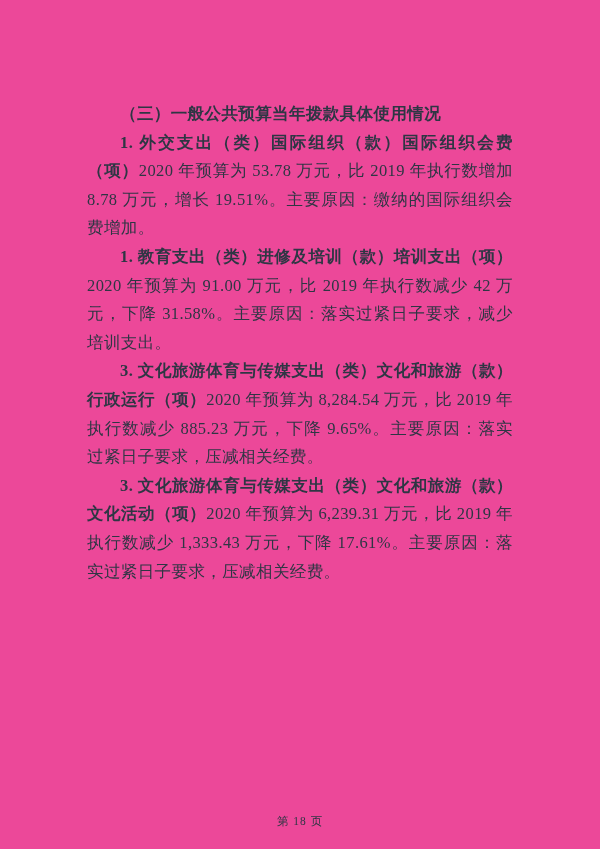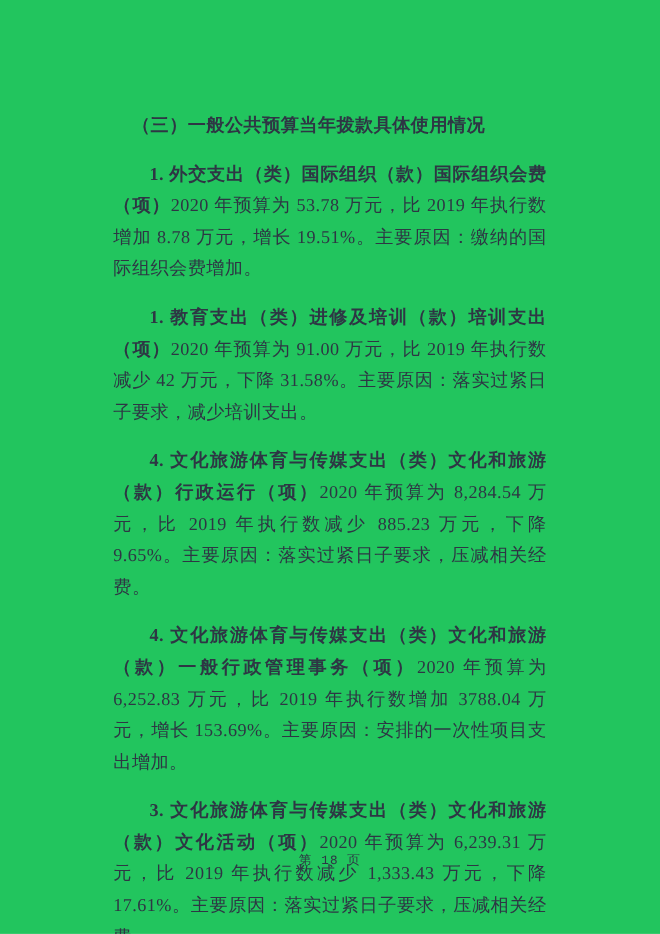--- a/index.html
+++ b/index.html
@@ -11,71 +11,69 @@
     width: 600px;
     height: 849px;
     font-family: "Liberation Serif", "DejaVu Serif", serif;
     overflow: hidden;
   }
   .page {
     position: relative;
     box-sizing: border-box;
     width: 600px;
     height: 849px;
-    background: #22c55e;
+    background: #ec4899;
     padding: 100px 87px 0 87px;
   }
   .content {
     font-size: 16.5px;
     line-height: 28.6px;
     color: #2e3644;
     text-align: justify;
     text-justify: inter-ideograph;
     letter-spacing: 0.4px;
   }
   .heading {
     margin: 0;
     font-size: 16.5px;
     font-weight: 700;
     text-indent: 2em;
   }
   p.para {
-    margin: 16px;
+    margin: 0;
     text-indent: 2em;
   }
   .para-title {
     font-weight: 700;
   }
   .footer {
     position: absolute;
     left: 0;
     right: 0;
-    top: 774px;
+    top: 814px;
     text-align: center;
     font-size: 11.5px;
     color: #2e3644;
     letter-spacing: 1px;
-    font-family: Liberation Mono, monospace;
   }
 </style>
 </head>
 <body>
 
 <div class="page">
   <div class="content">
 
     <h3 class="heading">（三）一般公共预算当年拨款具体使用情况</h3>
 
     <p class="para"><span class="para-title">1. 外交支出（类）国际组织（款）国际组织会费（项）</span><span>2020 年预算为 53.78 万元，比 2019 年执行数增加 8.78 万元，增长 19.51%。主要原因：缴纳的国际组织会费增加。</span></p>
 
     <p class="para"><span class="para-title">1. 教育支出（类）进修及培训（款）培训支出（项）</span><span>2020 年预算为 91.00 万元，比 2019 年执行数减少 42 万元，下降 31.58%。主要原因：落实过紧日子要求，减少培训支出。</span></p>
 
-    <p class="para"><span class="para-title">4. 文化旅游体育与传媒支出（类）文化和旅游（款）行政运行（项）</span><span>2020 年预算为 8,284.54 万元，比 2019 年执行数减少 885.23 万元，下降 9.65%。主要原因：落实过紧日子要求，压减相关经费。</span></p>
+    <p class="para"><span class="para-title">3. 文化旅游体育与传媒支出（类）文化和旅游（款）行政运行（项）</span><span>2020 年预算为 8,284.54 万元，比 2019 年执行数减少 885.23 万元，下降 9.65%。主要原因：落实过紧日子要求，压减相关经费。</span></p>
 
-    <p class="para"><span class="para-title">4. 文化旅游体育与传媒支出（类）文化和旅游（款）一般行政管理事务（项）</span><span>2020 年预算为 6,252.83 万元，比 2019 年执行数增加 3788.04 万元，增长 153.69%。主要原因：安排的一次性项目支出增加。</span></p>
 
 
     <p class="para"><span class="para-title">3. 文化旅游体育与传媒支出（类）文化和旅游（款）文化活动（项）</span><span>2020 年预算为 6,239.31 万元，比 2019 年执行数减少 1,333.43 万元，下降 17.61%。主要原因：落实过紧日子要求，压减相关经费。</span></p>
 
   </div>
 
   <div class="footer">第 18 页</div>
 </div>
 
 </body></html>

